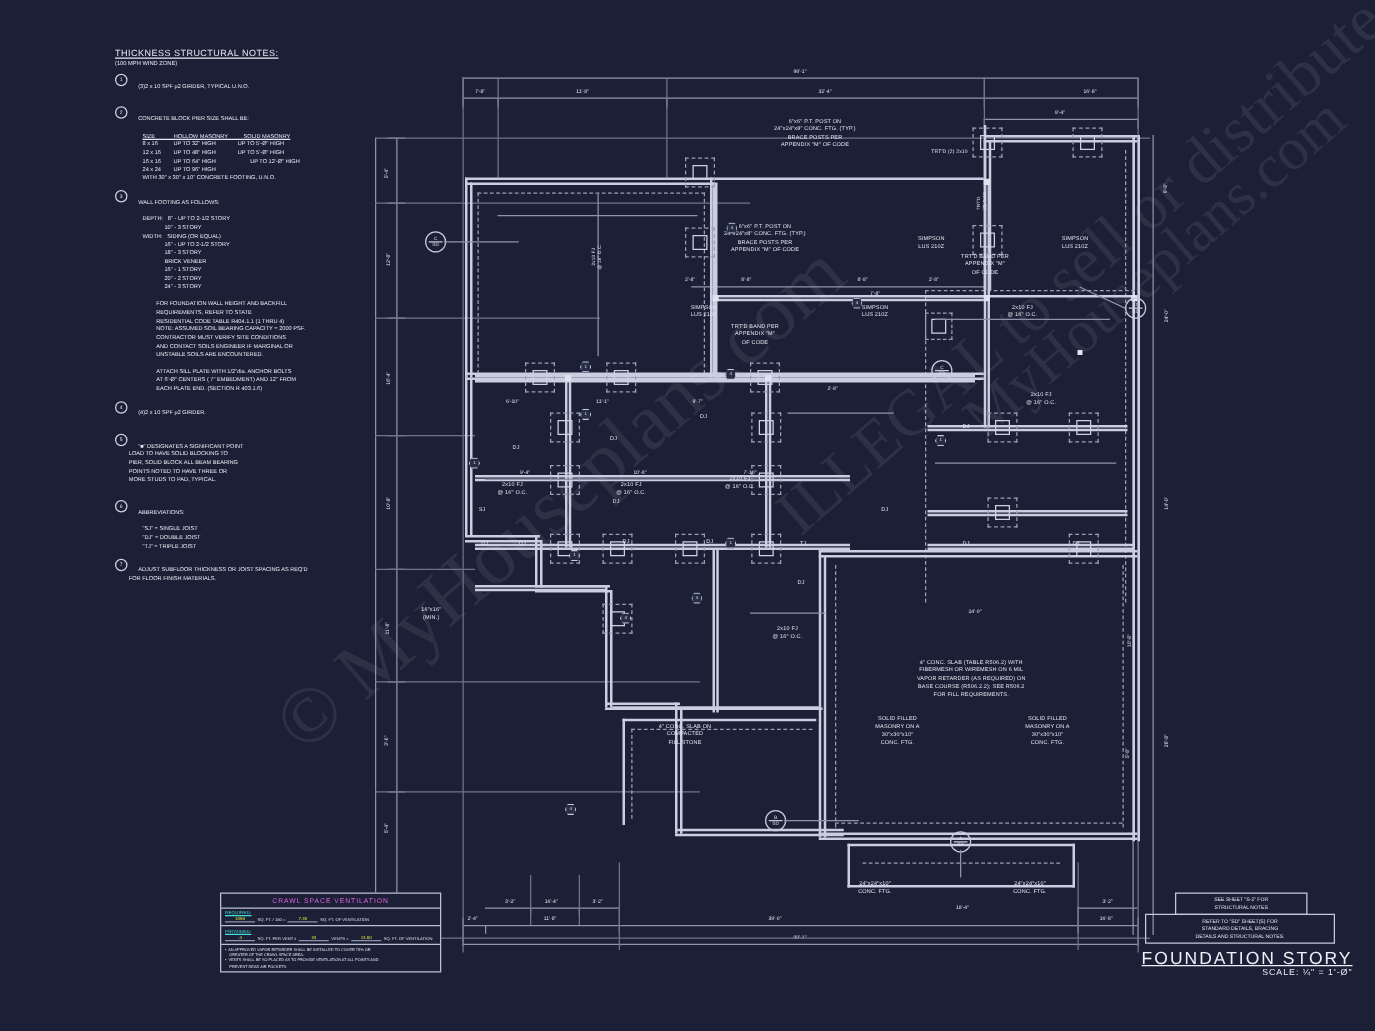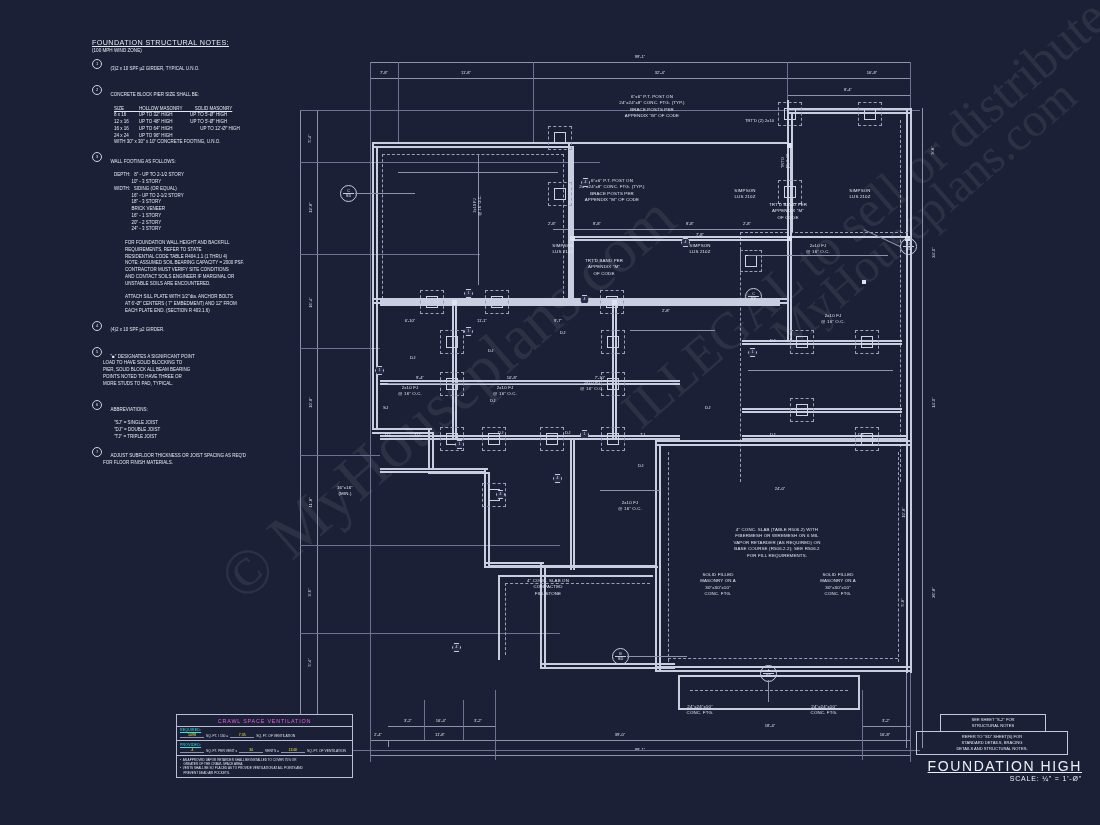--- a/index.html
+++ b/index.html
@@ -68,21 +68,21 @@
 </head>
 <body>
 
 <div id="sheet">
 
   <div class="wm" id="wm1">© MyHouseplans.com</div>
   <div class="wm" id="wm2">ILLEGAL to sell or distribute</div>
   <div class="wm" id="wm3">MyHouseplans.com</div>
 
   <div id="notes">
-    <div class="ttl">FOUNDATION STRUCTURAL NOTES:</div>
+    <div class="ttl">THICKNESS STRUCTURAL NOTES:</div>
     <div class="sub">(100 MPH WIND ZONE)</div>
 
     <div class="item">
       <span class="num">1</span><span>(3)2 x 10 SPF µ2 GIRDER, TYPICAL U.N.O.</span>
     </div>
 
     <div class="item">
       <span class="num">2</span><span>CONCRETE BLOCK PIER SIZE SHALL BE:</span>
     </div>
     <div class="blk u" style="padding-left:22px;">SIZE            HOLLOW MASONRY          SOLID MASONRY</div>
@@ -566,17 +566,17 @@
 <span>    PREVENT DEAD AIR POCKETS.</span></div>
   </div>
 
   <div id="tbox1" style="left:940px;top:714px;width:96px;">SEE SHEET "S-2" FOR
 STRUCTURAL NOTES</div>
   <div id="tbox2" style="left:916px;top:731px;width:142px;">REFER TO "SD" SHEET(S) FOR
 STANDARD DETAILS, BRACING
 DETAILS AND STRUCTURAL NOTES.</div>
 
   <div id="ttl">
-    <div class="big">FOUNDATION HIGH</div>
+    <div class="big">FOUNDATION STORY</div>
     <div class="sc">SCALE: ¼" = 1'-Ø"</div>
   </div>
 
 </div>
 
 </body></html>

